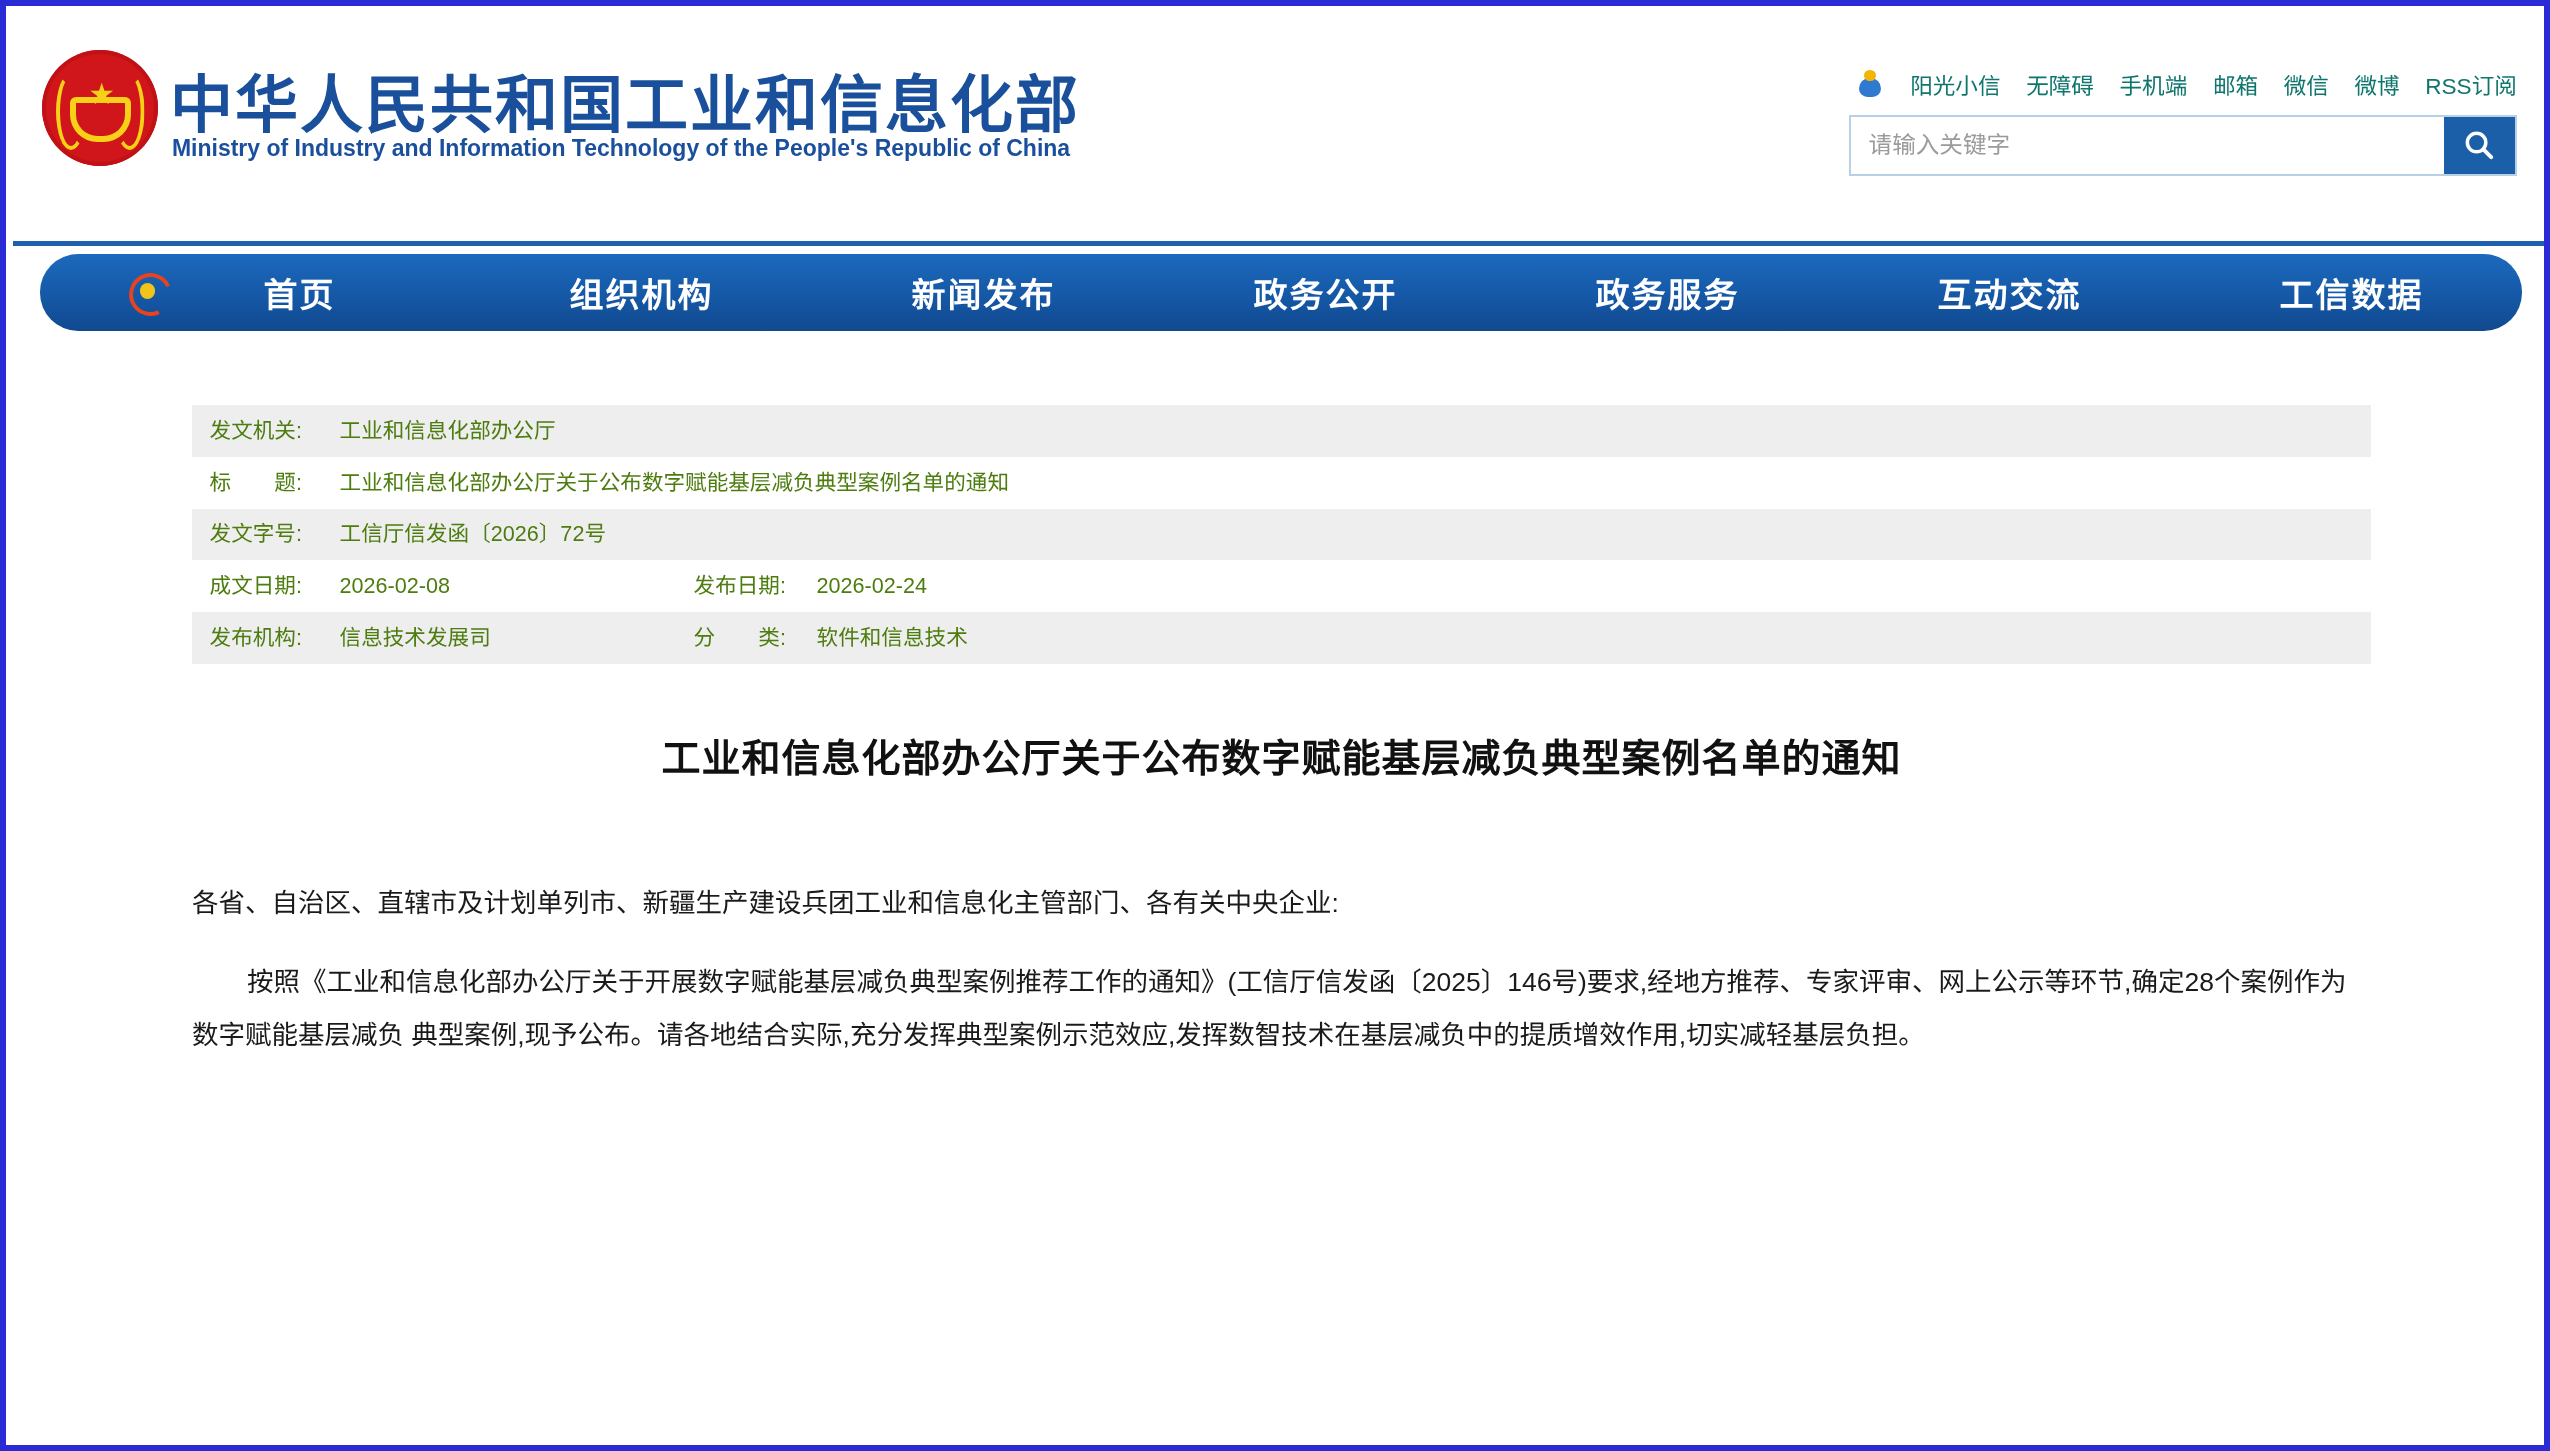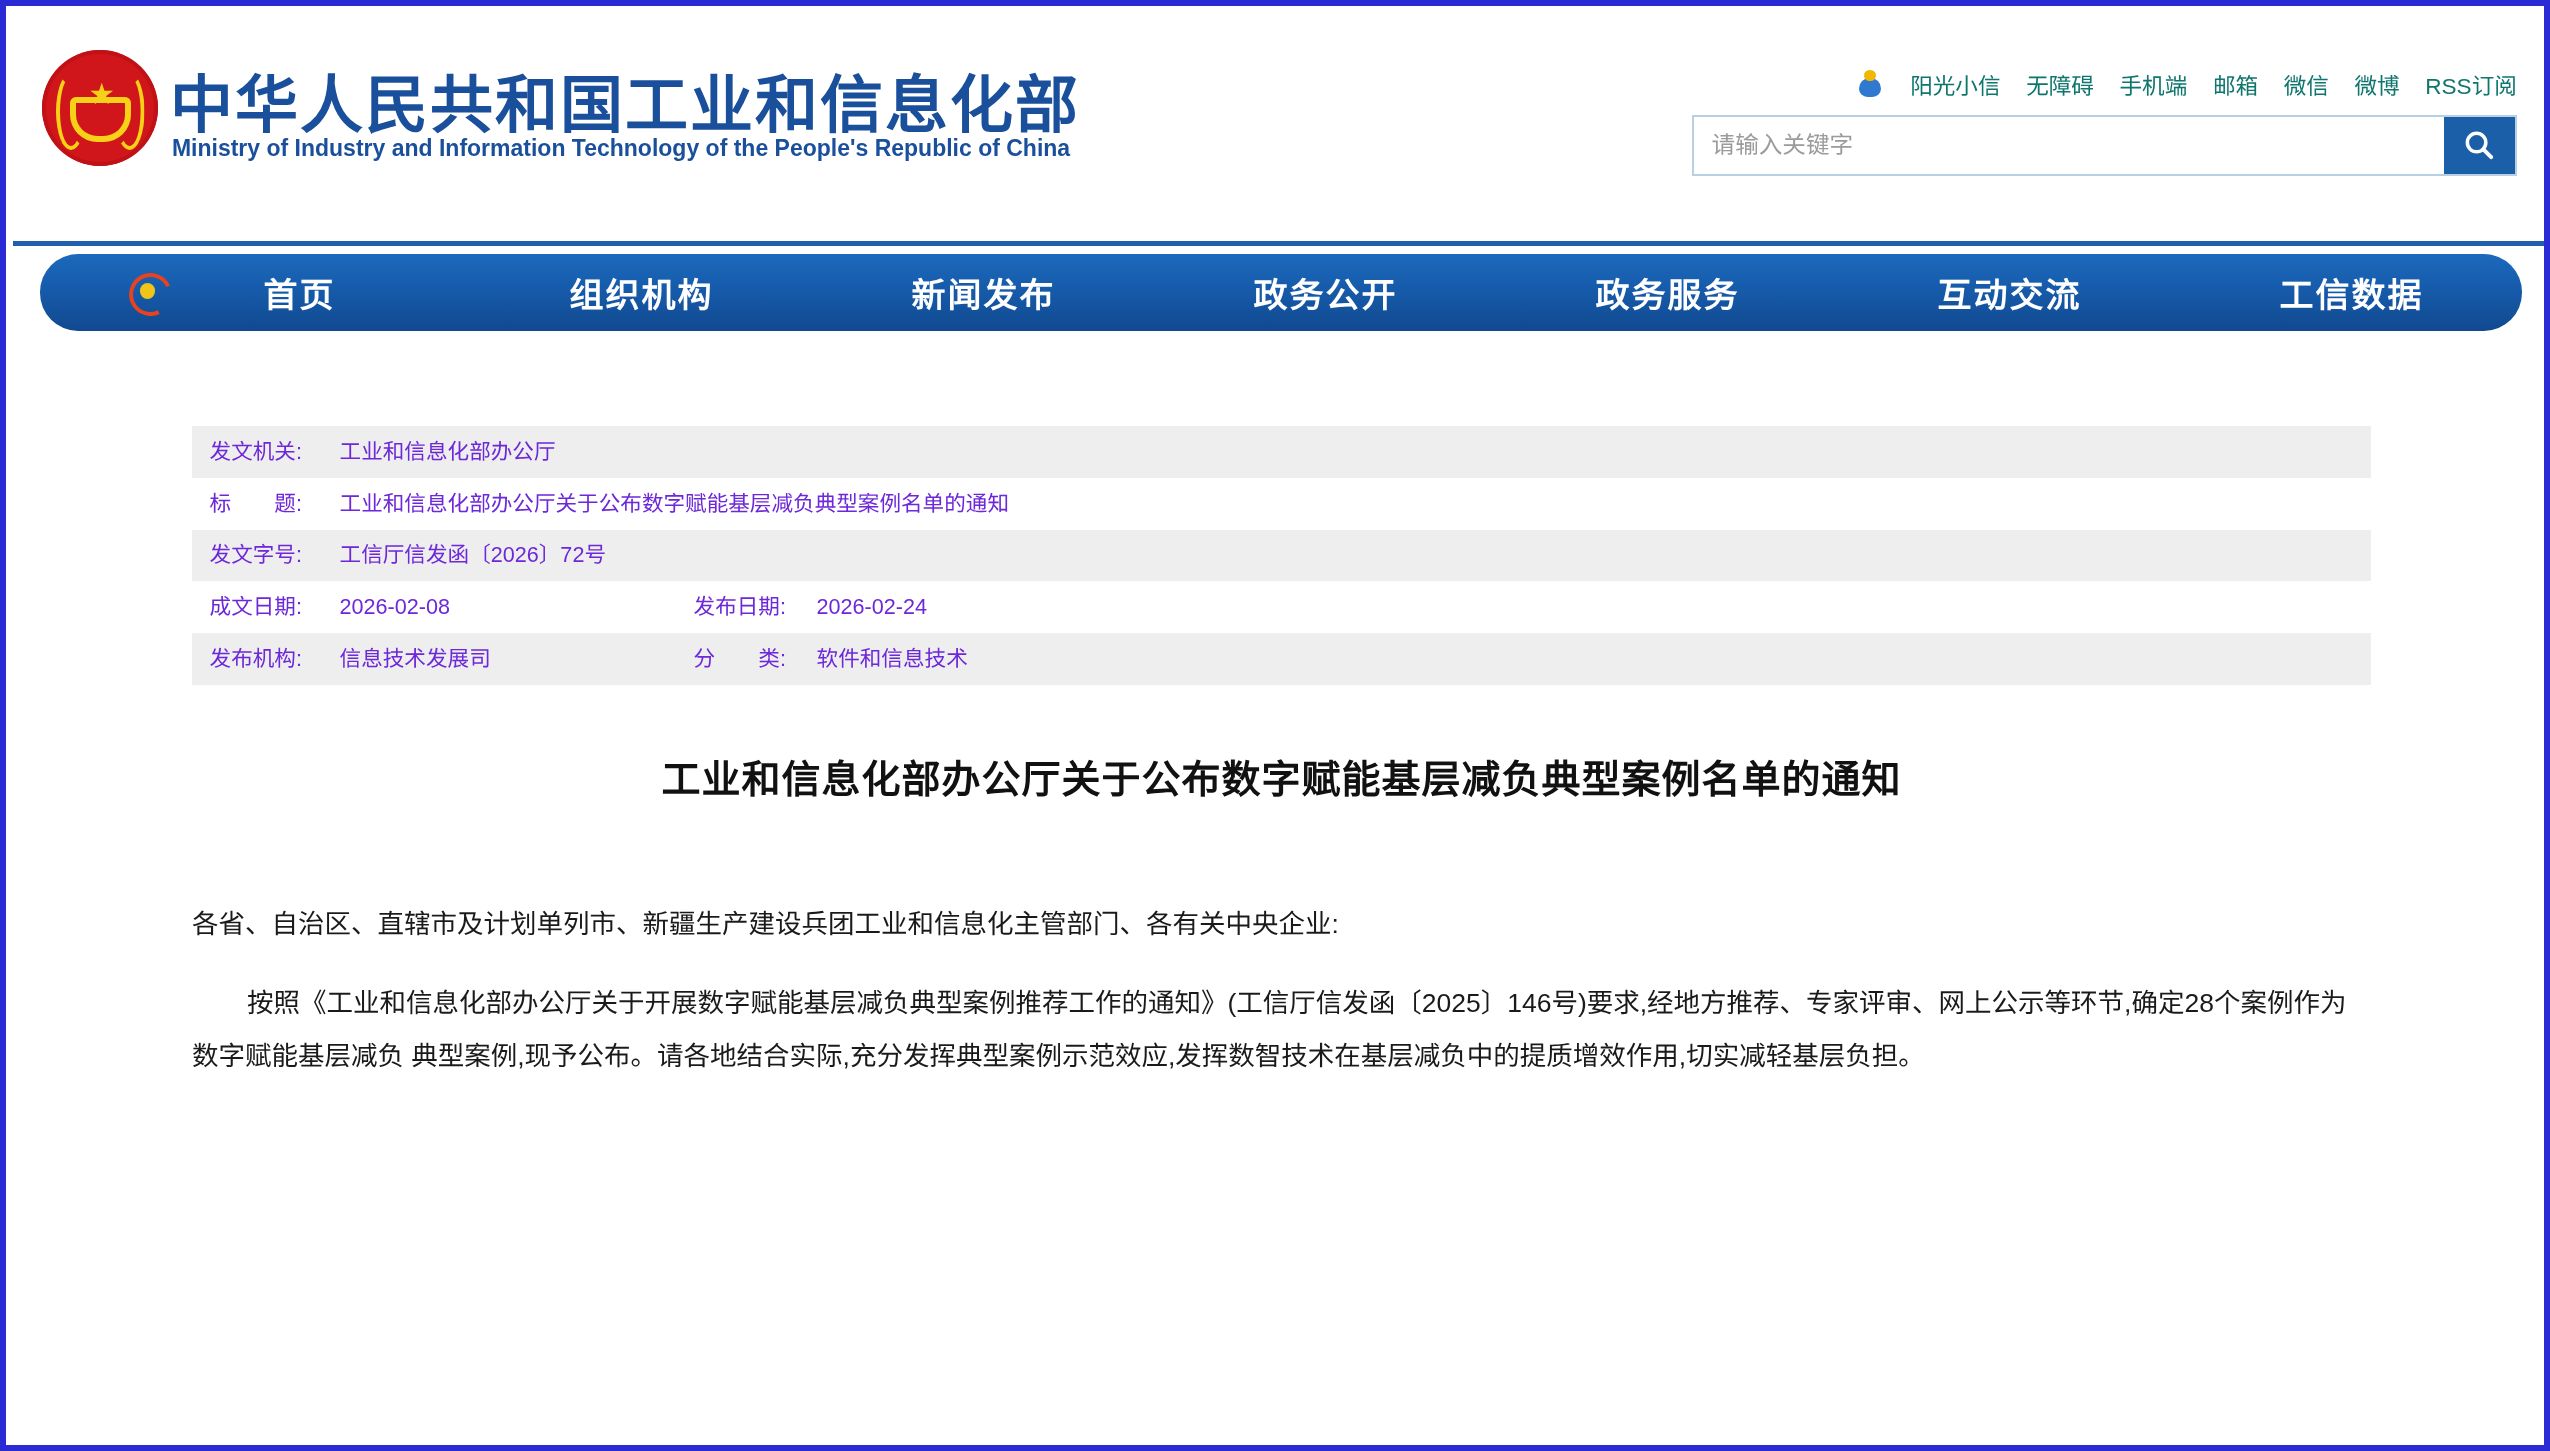--- a/index.html
+++ b/index.html
@@ -136,21 +136,21 @@
     position: absolute;
     left: 8.8px; top: 0px;
     width: 11.8px; height: 11.8px;
     border-radius: 50%;
     background: #f2b705;
   }
   .searchbar {
     position: absolute;
     right: 33px;
     top: 102px;
-    width: 825px;
+    width: 668px;
     height: 61px;
     border: 2px solid #b9cfe3;
     box-sizing: border-box;
     display: flex;
     background: #fff;
   }
   .searchbar input {
     flex: 1;
     border: 0;
     outline: none;
@@ -228,25 +228,25 @@
     white-space: nowrap;
   }
   .breadcrumb .sep { color: #666; margin: 0 7.9px; }
   .breadcrumb .crumb { color: #1a1a1a; cursor: pointer; }
 
   
   .content {
     padding: 0 0 0 0;
   }
   .meta {
-    margin: 86px auto 0 auto;
+    margin: 65px auto 0 auto;
     width: 2179px;
     border-collapse: collapse;
     font-size: 21.6px;
-    color: #6d28d9;
+    color: #4d7c0f;
   }
   .meta tr.alt td { background: #eeeeee; }
   .meta tr td { background: #ffffff; }
   .meta td {
     padding: 10.8px 0 10.8px 0;
     vertical-align: middle;
     line-height: 1.4;
   }
   .meta td.lbl {
     width: 130px;

